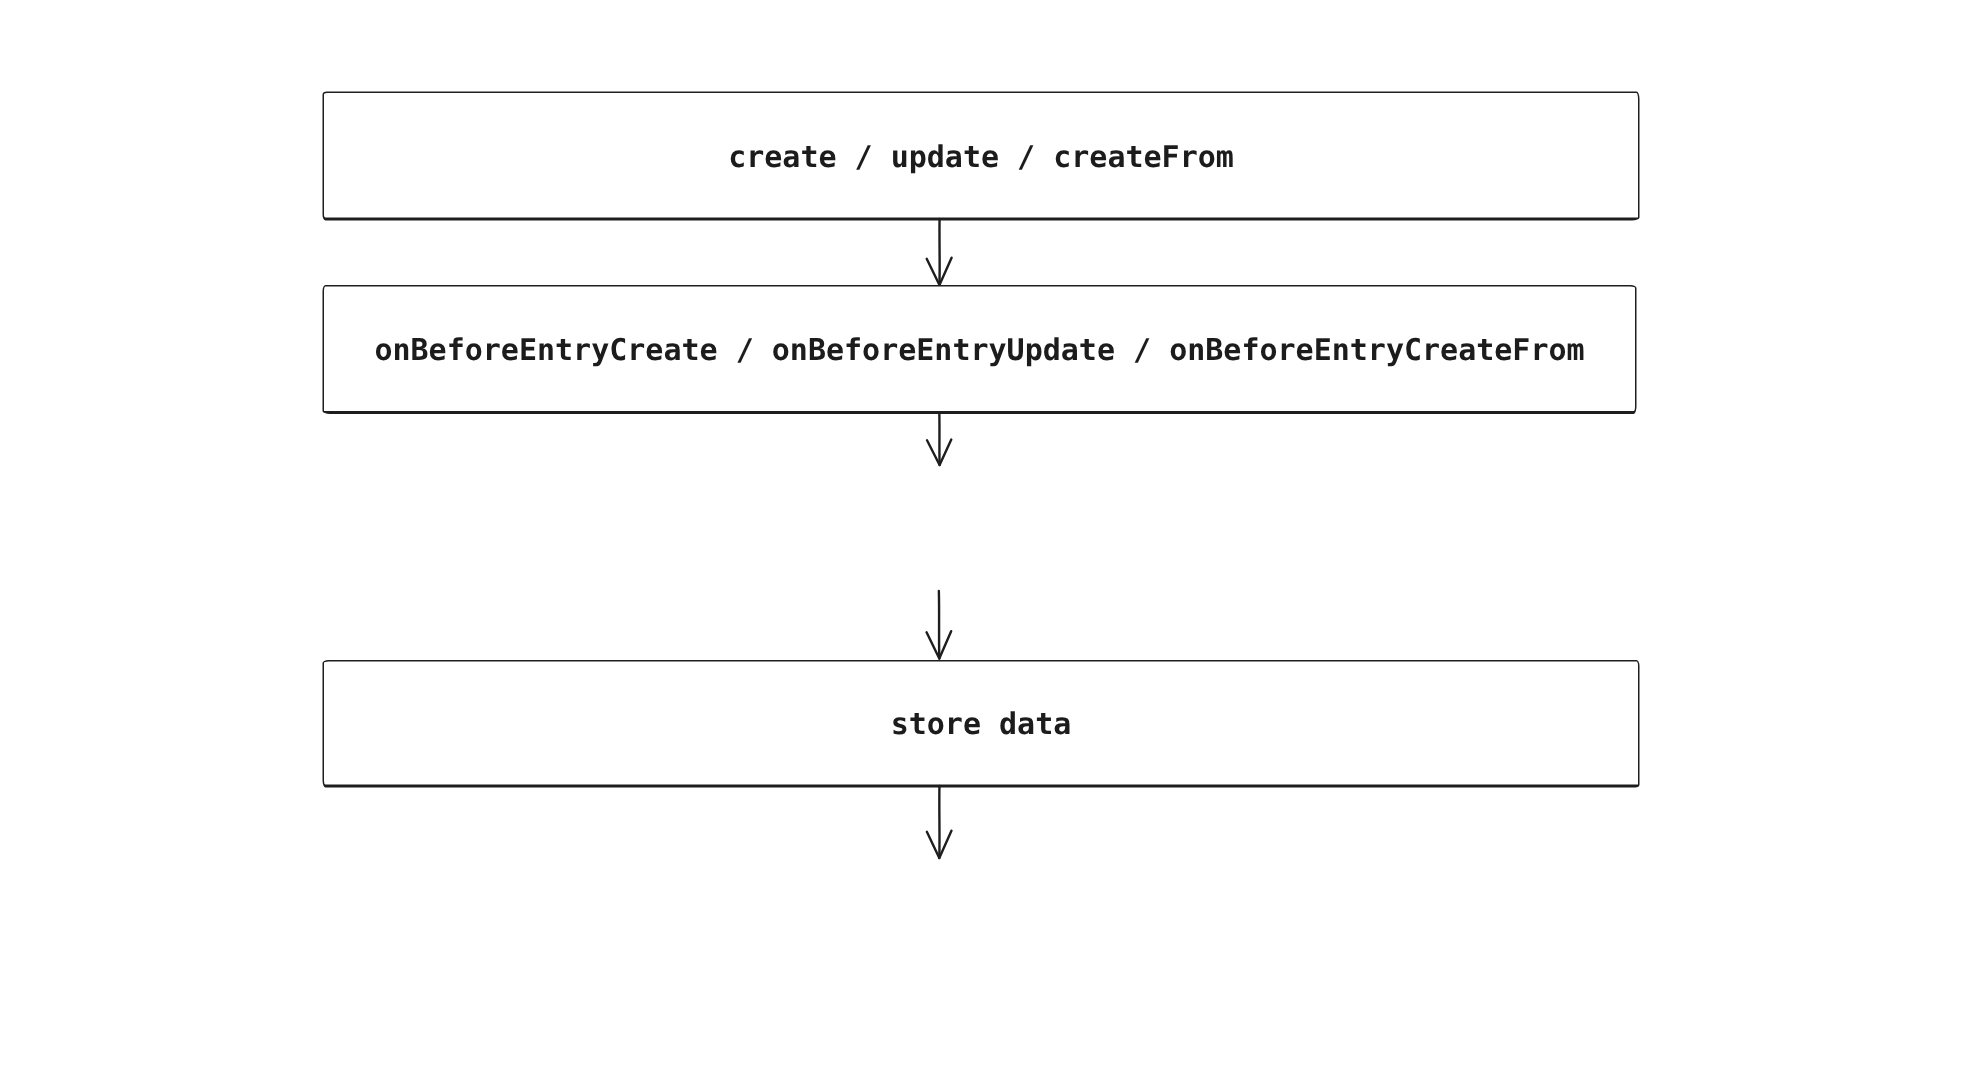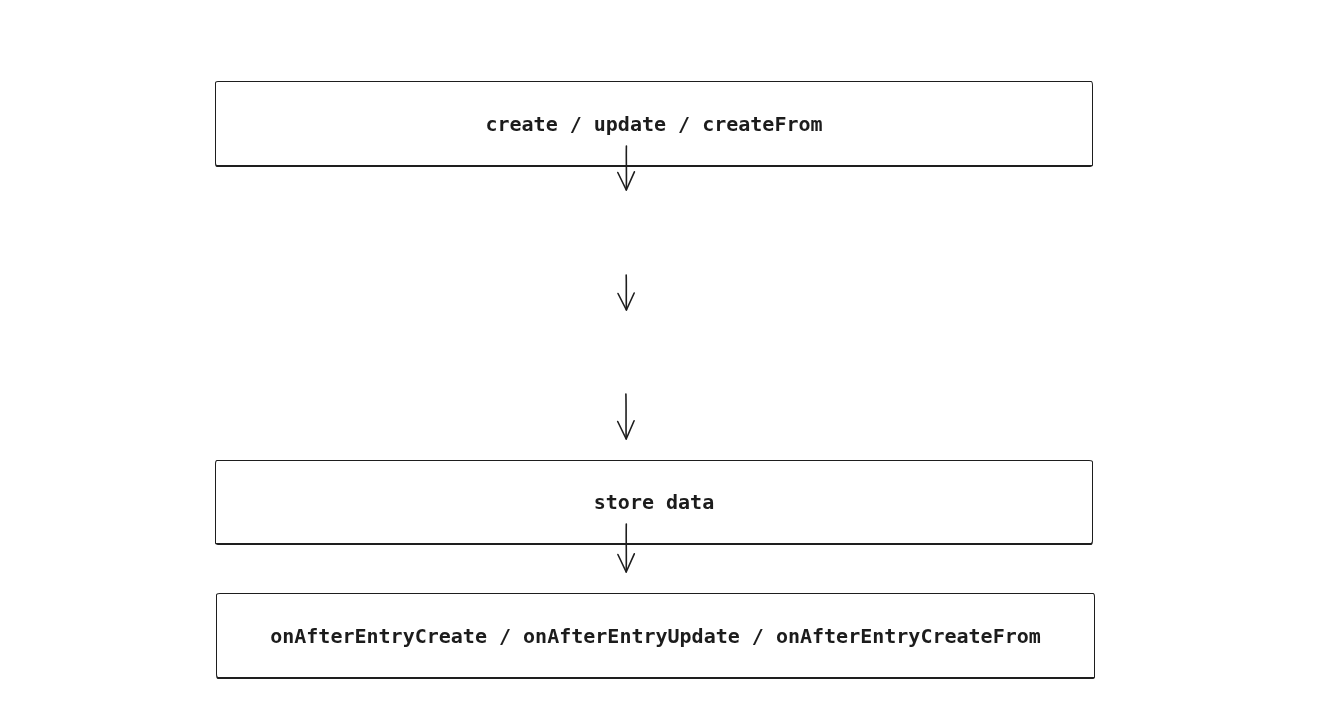--- a/index.html
+++ b/index.html
@@ -25,21 +25,20 @@
     justify-content: center;
     background: var(--bg);
     border: 1.7px solid var(--stroke);
     border-bottom-width: 2.2px;
     color: var(--text);
     font-size: 20px;
     font-weight: 600;
     letter-spacing: 0px;
     text-align: center;
     white-space: nowrap;
-    margin-top: 20px;
   }
   
   .node:nth-of-type(1) { border-radius: 3px 2px 5px 2px / 2px 5px 2px 4px; }
   .node:nth-of-type(2) { border-radius: 2px 4px 2px 5px / 4px 2px 5px 2px; }
   .node:nth-of-type(3) { border-radius: 4px 2px 3px 2px / 2px 4px 2px 5px; }
   .node:nth-of-type(4) { border-radius: 2px 5px 2px 3px / 5px 2px 4px 2px; }
   .node:nth-of-type(5) { border-radius: 3px 2px 4px 3px / 2px 3px 2px 4px; }
 
   #node-1 { left: 215px; top: 61px;  width: 878px; height: 86px; }
   #node-2 { left: 215px; top: 190px; width: 876px; height: 86px; }
@@ -85,20 +84,23 @@
 
   <div class="node" id="node-1">
     <span class="node-label">create / update / createFrom</span>
   </div>
 
   <svg class="arrow" id="arrow-1" width="44" height="46" viewBox="0 0 44 46">
     <path d="M22.4 0 C22.1 12, 22.7 30, 22.3 44"></path>
     <path d="M13.8 26.5 L22.3 44 L30.4 25.8"></path>
   </svg>
 
+  <div class="node" id="node-2">
+    <span class="node-label">onBeforeEntryCreate / onBeforeEntryUpdate / onBeforeEntryCreateFrom</span>
+  </div>
 
   <svg class="arrow" id="arrow-2" width="44" height="37" viewBox="0 0 44 37">
     <path d="M22.2 0 C22.5 10, 22.1 24, 22.4 35"></path>
     <path d="M14.0 18.5 L22.4 35 L30.2 18.0"></path>
   </svg>
 
 
   <svg class="arrow" id="arrow-3" width="44" height="47" viewBox="0 0 44 47">
     <path d="M21.9 0 C22.3 14, 21.8 32, 22.2 45"></path>
     <path d="M13.7 27.5 L22.2 45 L30.1 26.8"></path>
@@ -106,17 +108,14 @@
 
   <div class="node" id="node-4">
     <span class="node-label">store data</span>
   </div>
 
   <svg class="arrow" id="arrow-4" width="44" height="50" viewBox="0 0 44 50">
     <path d="M22.3 0 C22.0 14, 22.6 34, 22.2 48"></path>
     <path d="M13.9 30.5 L22.2 48 L30.3 29.8"></path>
   </svg>
 
-  <div class="node" id="node-5">
-    <span class="node-label">onAfterEntryCreate / onAfterEntryUpdate / onAfterEntryCreateFrom</span>
-  </div>
 
 </div>
 
 </body></html>

